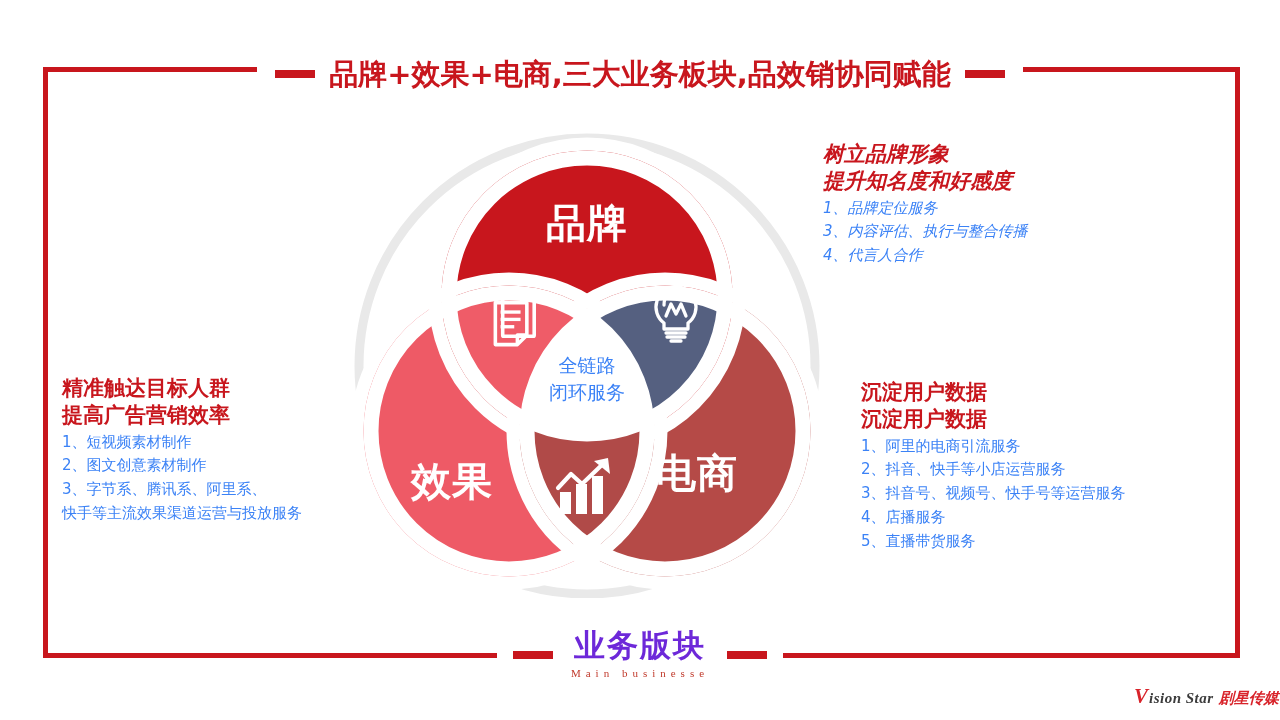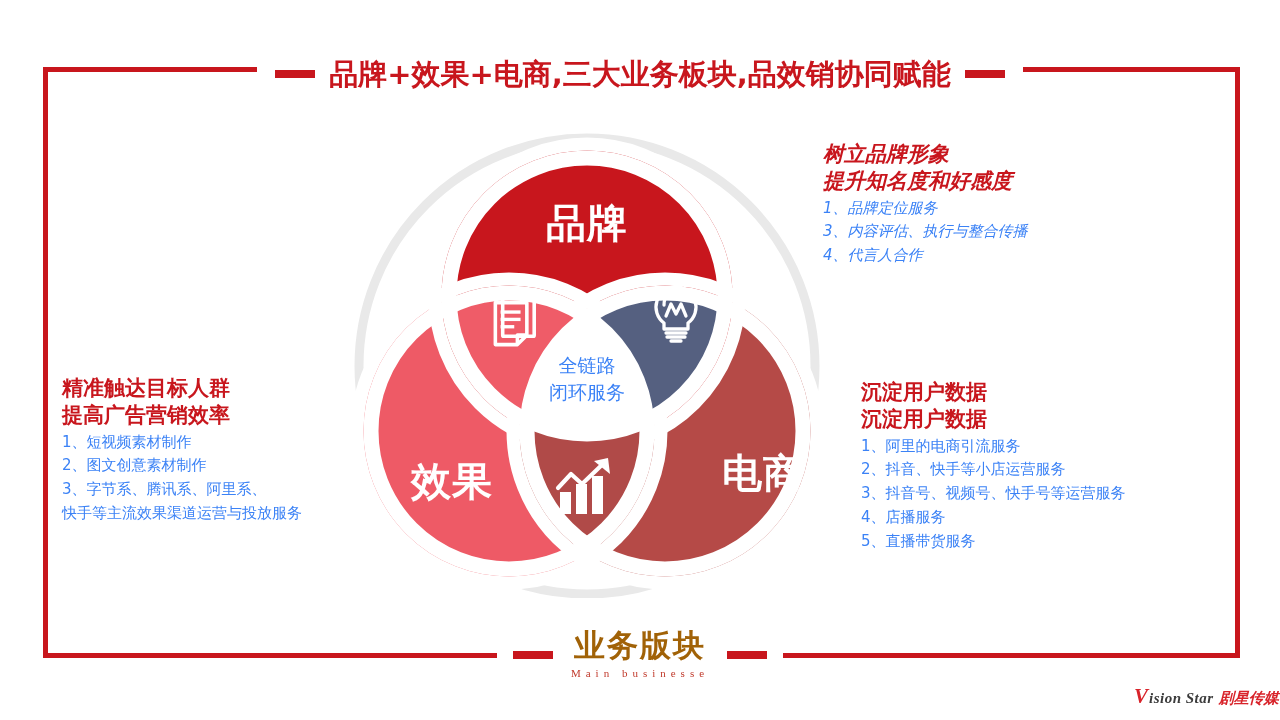--- a/index.html
+++ b/index.html
@@ -87,21 +87,21 @@
   }
   .bottom-center {
     display: flex;
     flex-direction: column;
     align-items: center;
     line-height: 1;
   }
   .bottom-title-cn {
     font-size: 31px;
     font-weight: bold;
-    color: #a16207;
+    color: #6d28d9;
     letter-spacing: 2px;
     white-space: nowrap;
     font-family: "DejaVu Sans", "Liberation Sans", sans-serif;
   }
   .bottom-title-en {
     margin-top: 7px;
     font-size: 11px;
     color: #c0392b;
     letter-spacing: 5px;
     white-space: nowrap;
@@ -155,21 +155,21 @@
     color: #ffffff;
     font-weight: bold;
     font-size: 40px;
     letter-spacing: 1px;
     white-space: nowrap;
     pointer-events: none;
     font-family: "DejaVu Sans", "Liberation Sans", sans-serif;
   }
   #lab-brand  { left: 0; top: 68px;  width: 470px; text-align: center; }
   #lab-effect { left: 20px;  top: 326px; width: 160px; text-align: center; }
-  #lab-ecom   { left: 292px; top: 318px; width: 160px; text-align: right; }
+  #lab-ecom   { left: 304px; top: 318px; width: 160px; text-align: left; }
 
   
   #logo {
     position: absolute;
     left: 1134px;
     top: 686px;
     display: flex;
     align-items: baseline;
     gap: 5px;
   }

